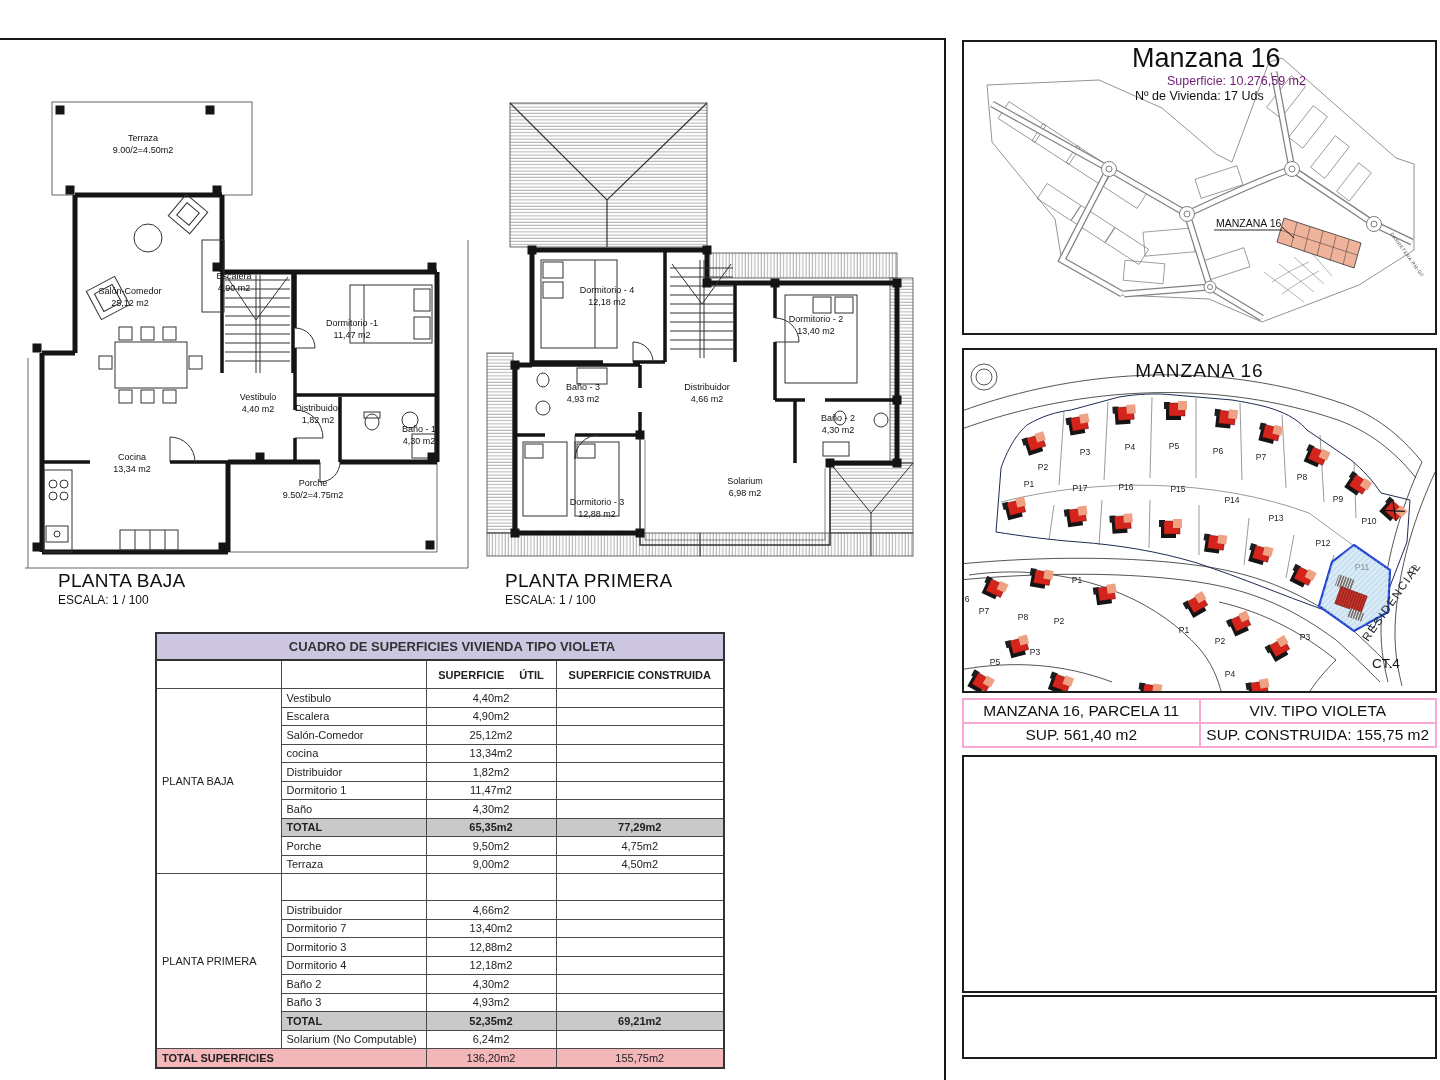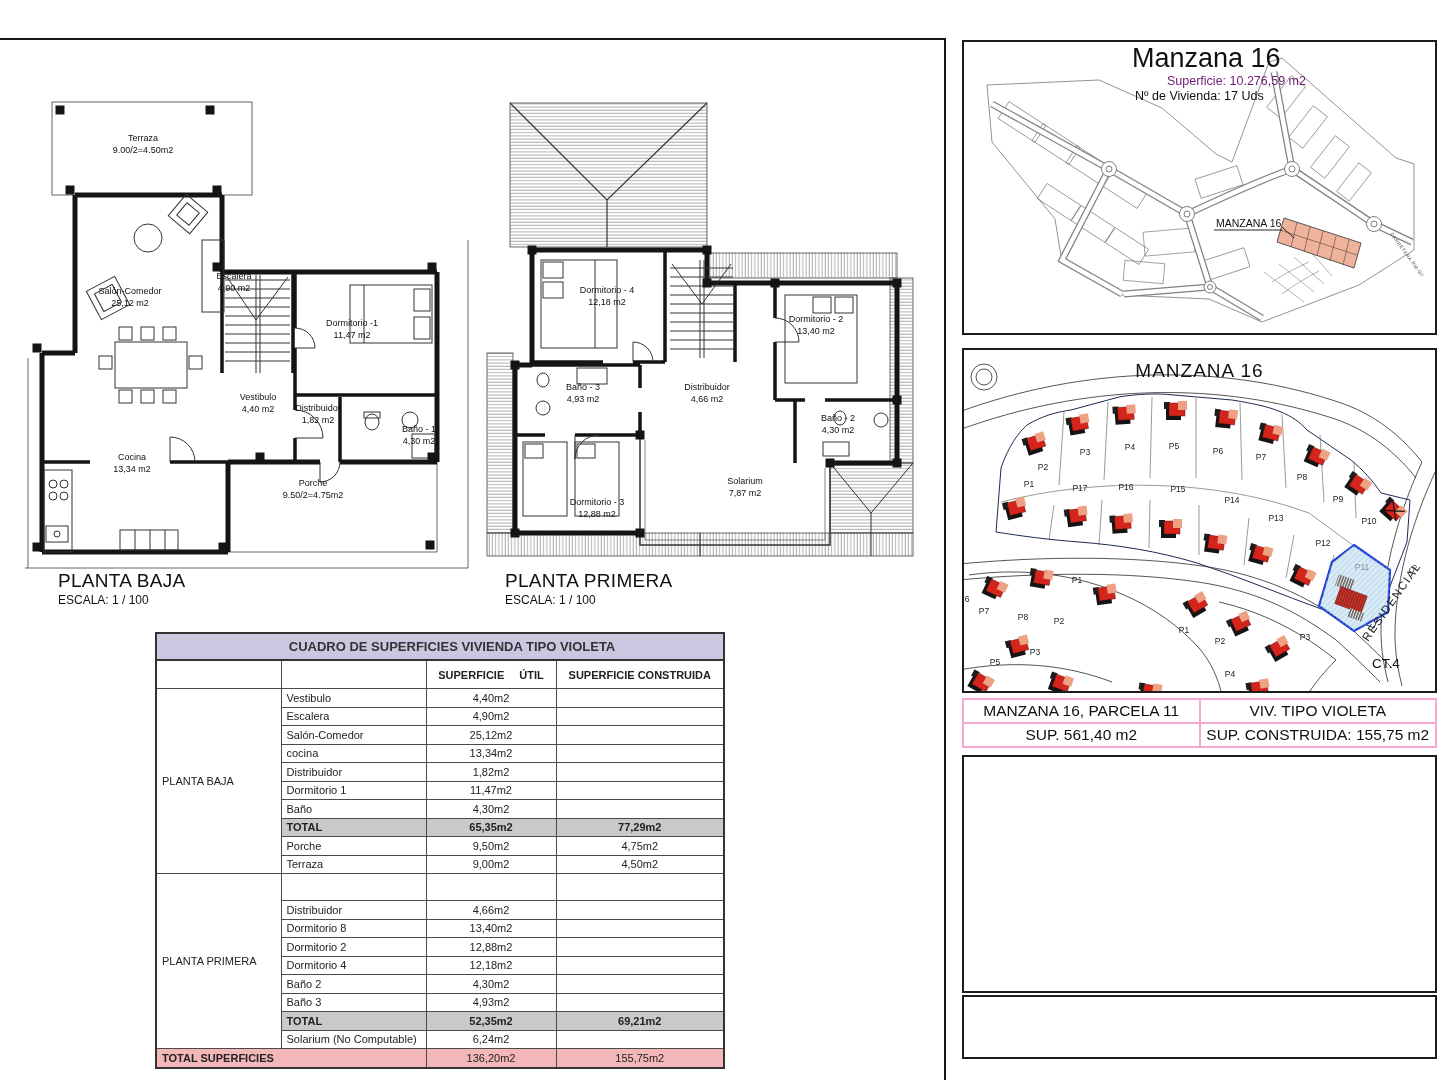--- a/index.html
+++ b/index.html
@@ -242,21 +242,21 @@
         <div class="room-label" style="left: 353px; top: 335px;">
           <div>Baño - 2</div>
           <div>4,30 m2</div>
         </div>
         <div class="room-label" style="left: 112px; top: 419px;">
           <div>Dormitorio - 3</div>
           <div>12,88 m2</div>
         </div>
         <div class="room-label" style="left: 260px; top: 398px;">
           <div>Solarium</div>
-          <div>7,87 m2</div>
+          <div>6,98 m2</div>
         </div>
       </div>
   </div>
   <div class="plan-title" style="left:505px;top:570px;">
     <div class="t">PLANTA PRIMERA</div>
     <div class="s">ESCALA: 1 / 100</div>
   </div>
 
   <table class="surf">
     <colgroup>
@@ -333,26 +333,26 @@
           <td class="cell-name"></td>
           <td class="cell-val"></td>
           <td class="cell-val"></td>
         </tr>
         <tr>
           <td class="cell-name">Distribuidor</td>
           <td class="cell-val">4,66m2</td>
           <td class="cell-val"></td>
         </tr>
         <tr>
-          <td class="cell-name">Dormitorio 8</td>
+          <td class="cell-name">Dormitorio 7</td>
           <td class="cell-val">13,40m2</td>
           <td class="cell-val"></td>
         </tr>
         <tr>
-          <td class="cell-name">Dormitorio 2</td>
+          <td class="cell-name">Dormitorio 3</td>
           <td class="cell-val">12,88m2</td>
           <td class="cell-val"></td>
         </tr>
         <tr>
           <td class="cell-name">Dormitorio 4</td>
           <td class="cell-val">12,18m2</td>
           <td class="cell-val"></td>
         </tr>
         <tr>
           <td class="cell-name">Baño 2</td>

